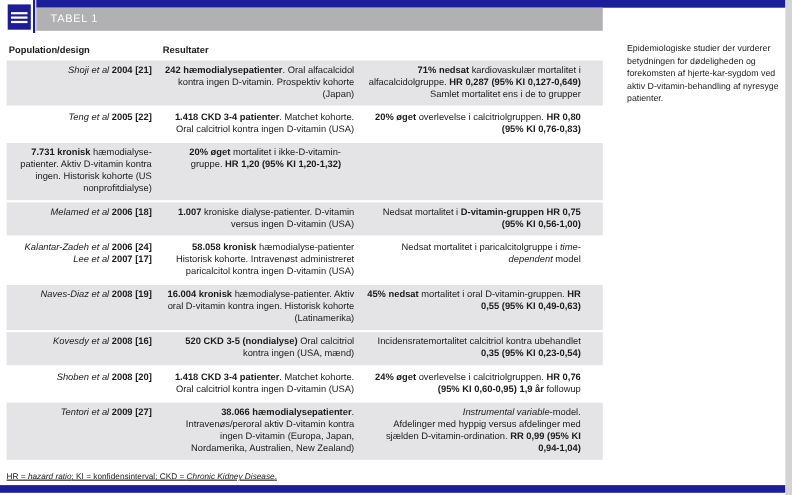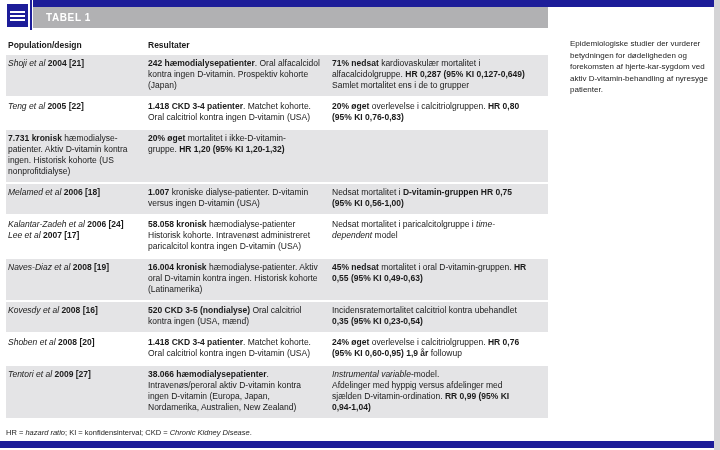--- a/index.html
+++ b/index.html
@@ -12,33 +12,33 @@
     -webkit-font-smoothing:antialiased;
   }
   .topbar{position:absolute;left:33px;top:0;width:681px;height:7px;background:var(--navy);}
   .bottombar{position:absolute;left:0;top:441px;width:714px;height:7px;background:var(--navy);}
   .rightstrip{position:absolute;right:0;top:0;width:6px;height:450px;background:var(--edge);}
   .vline{position:absolute;left:30px;top:0;width:2px;height:30px;background:var(--navy);}
   .tabicon{position:absolute;left:7px;top:4px;width:21px;height:23px;background:var(--navy);
     display:flex;flex-direction:column;justify-content:center;gap:2px;padding:0 3px;box-sizing:border-box;}
   .tabicon span{display:block;height:2px;background:#ffffff;}
   .banner{position:absolute;left:33px;top:7px;width:515px;height:21px;background:var(--banner);
-    color:#ffffff;font-weight:bold;font-size:10px;letter-spacing:0.6px;line-height:21px;
+    color:#ffffff;font-weight:normal;font-size:10px;letter-spacing:0.6px;line-height:21px;
     padding-left:13px;box-sizing:border-box;}
   .tablewrap{position:absolute;left:6px;top:40px;width:542px;}
   .thead{display:grid;grid-template-columns:140px 184px 1fr;font-weight:bold;font-size:8.5px;
     padding:0 0 5px 2px;}
   .row{display:grid;grid-template-columns:140px 184px 1fr;font-size:8.5px;line-height:11px;
-    margin-bottom:2px;}
+    margin-bottom:2px;text-align:right;}
   .row.shaded{background:var(--rowgray);}
   .cell{padding:3px 8px 5px 2px;}
   .cell.results{padding-right:20px;}
   .b{font-weight:bold;}
   .i{font-style:italic;}
-  .footnote{position:absolute;left:6px;top:428px;font-size:7.5px;line-height:10px;}
+  .footnote{position:absolute;left:6px;top:428px;font-size:7.5px;line-height:10px;text-decoration:underline;}
   .sidebar{position:absolute;left:570px;top:38px;width:152px;font-size:8px;line-height:11.5px;color:#222;}
 </style>
 </head>
 <body>
 
 <div class="topbar"></div>
 <div class="vline"></div>
 <div class="tabicon">
   <span></span>
     <span></span>

